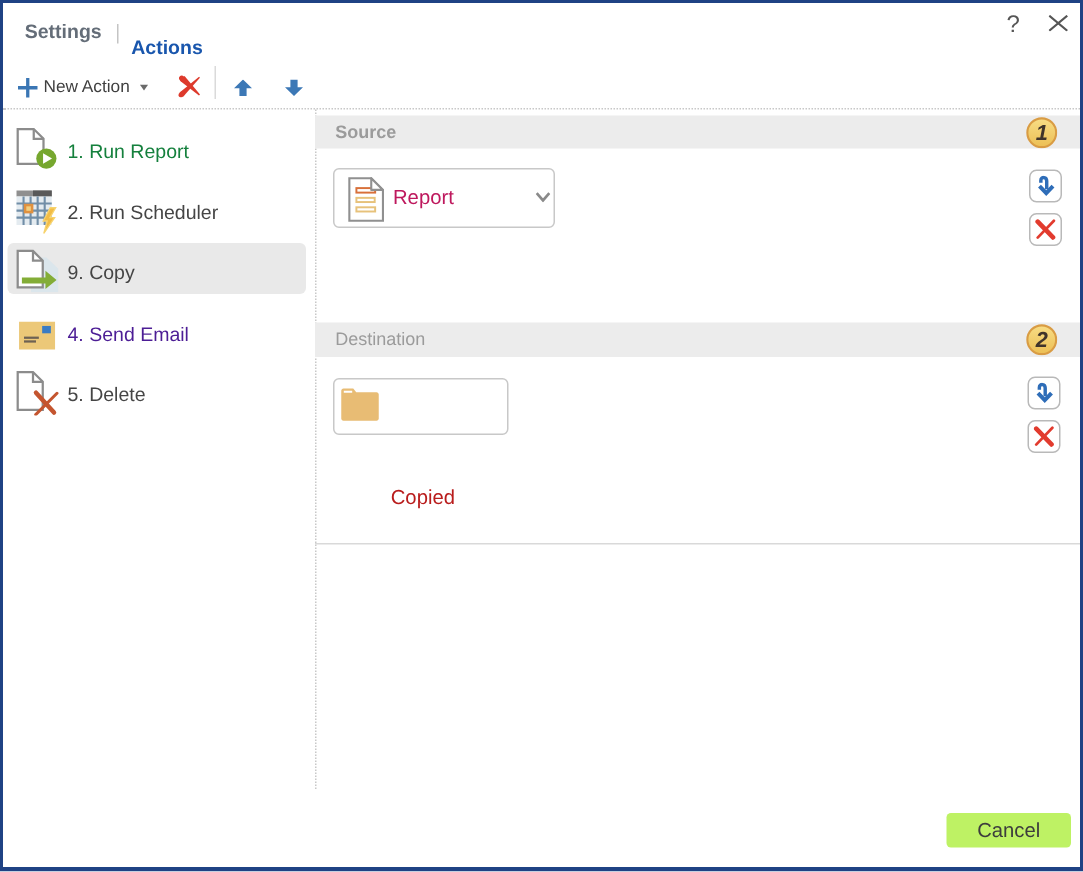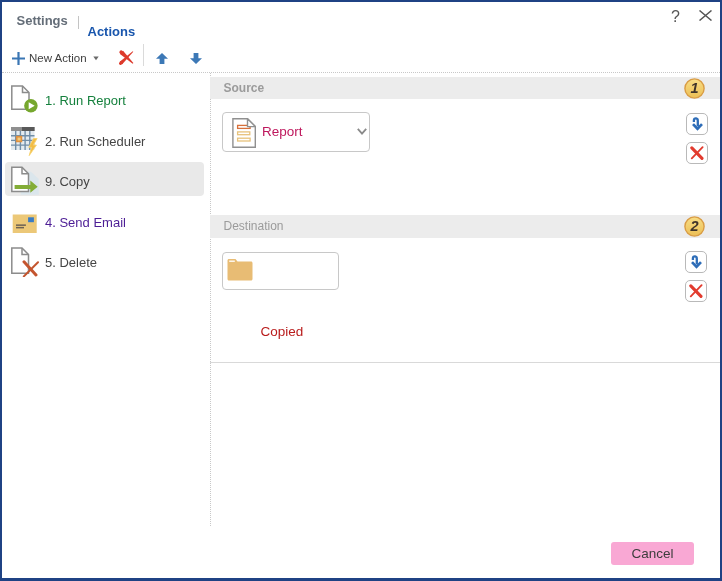--- a/index.html
+++ b/index.html
@@ -148,14 +148,14 @@
     <path d="M3.0 7.1 L7.5 11.7 L12.0 7.1" fill="none" stroke="#2e6db8" stroke-width="2.7"></path>
   </svg>
   <div class="abs" style="left:683px;top:278px;width:22px;height:22px;border:1px solid #b9b9b9;border-radius:5px;background:#fff;"></div>
   <svg class="abs" style="left:687px;top:282px;" width="14" height="14" viewBox="0 0 14 14">
     <path d="M1.8 1.8 L12 12.3" stroke="#e23b2e" stroke-width="3.1" fill="none" stroke-linecap="round"></path>
     <path d="M12.6 1.2 L1.8 12.4" stroke="#e23b2e" stroke-width="1.8" fill="none" stroke-linecap="round"></path>
   </svg>
 
   <div class="abs" style="left:208px;top:360px;width:510px;border-top:1px solid #d9d9d9;"></div>
 
-  <div class="abs" style="left:609px;top:540px;width:83px;height:23px;background:#f9a8d4;border-radius:3px;color:#3d3d3d;font-size:13.5px;text-align:center;line-height:23px;">Cancel</div>
+  <div class="abs" style="left:629px;top:540px;width:83px;height:23px;background:#bef264;border-radius:3px;color:#3d3d3d;font-size:13.5px;text-align:center;line-height:23px;">Cancel</div>
 </div>
 
 </body></html>

